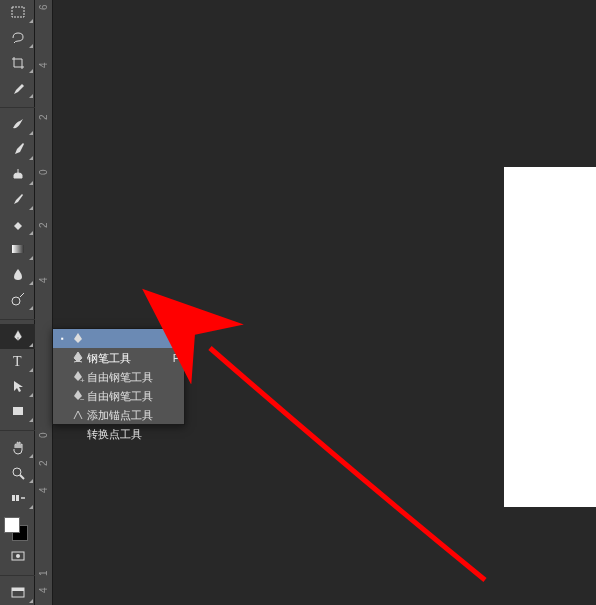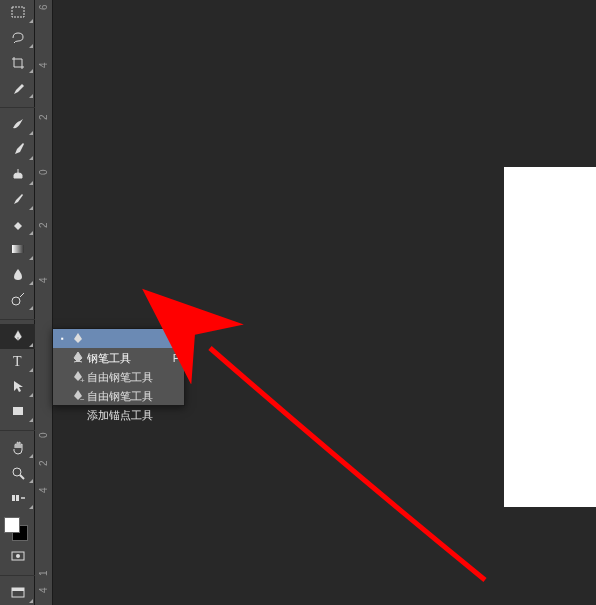--- a/index.html
+++ b/index.html
@@ -353,20 +353,30 @@
     <span class="fly-bullet"></span>
     <span class="fly-icon">
         <svg width="14" height="14">
           <path d="M7 1 L11 7 L7 11 L3 7 Z" fill="#ccc"></path>
           <text x="9" y="13" font-size="8" fill="#ccc">−</text>
         </svg>
       </span>
     <span class="fly-label">添加锚点工具</span>
     <span class="fly-short"></span>
   </div>
+  <div class="fly-item">
+    <span class="fly-bullet"></span>
+    <span class="fly-icon">
+        <svg width="14" height="14">
+          <path d="M3 11 L7 3 L11 11" fill="none" stroke="#ccc"></path>
+        </svg>
+      </span>
+    <span class="fly-label">转换点工具</span>
+    <span class="fly-short"></span>
+  </div>
 </div>
 
 <svg class="arrow-svg">
   <defs>
     <marker id="ah" markerWidth="20" markerHeight="16" refX="2" refY="8" orient="auto">
       <path d="M0 0 L20 8 L0 16 L6 8 Z" fill="#ff0000"></path>
     </marker>
   </defs>
   <path d="M 485 580 Q 350 470 210 348" stroke="#ff0000" stroke-width="5" fill="none" marker-end="url(#ah)"></path>
 </svg>

